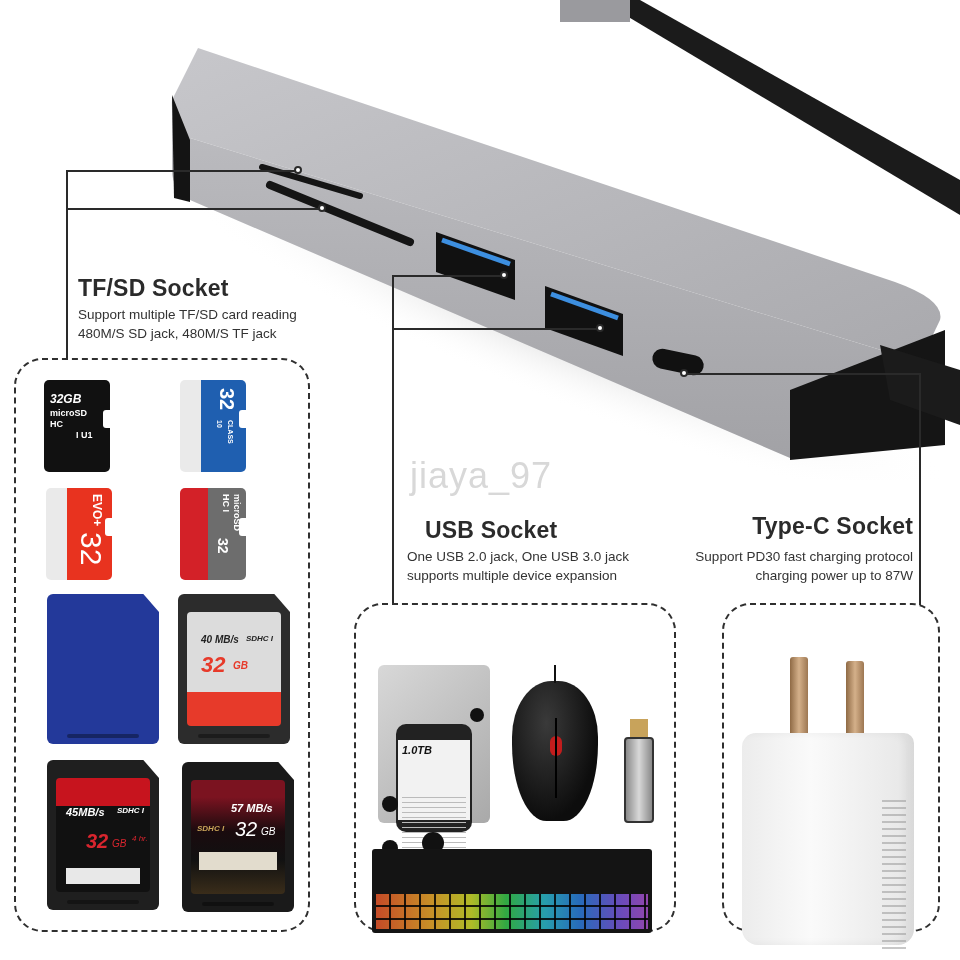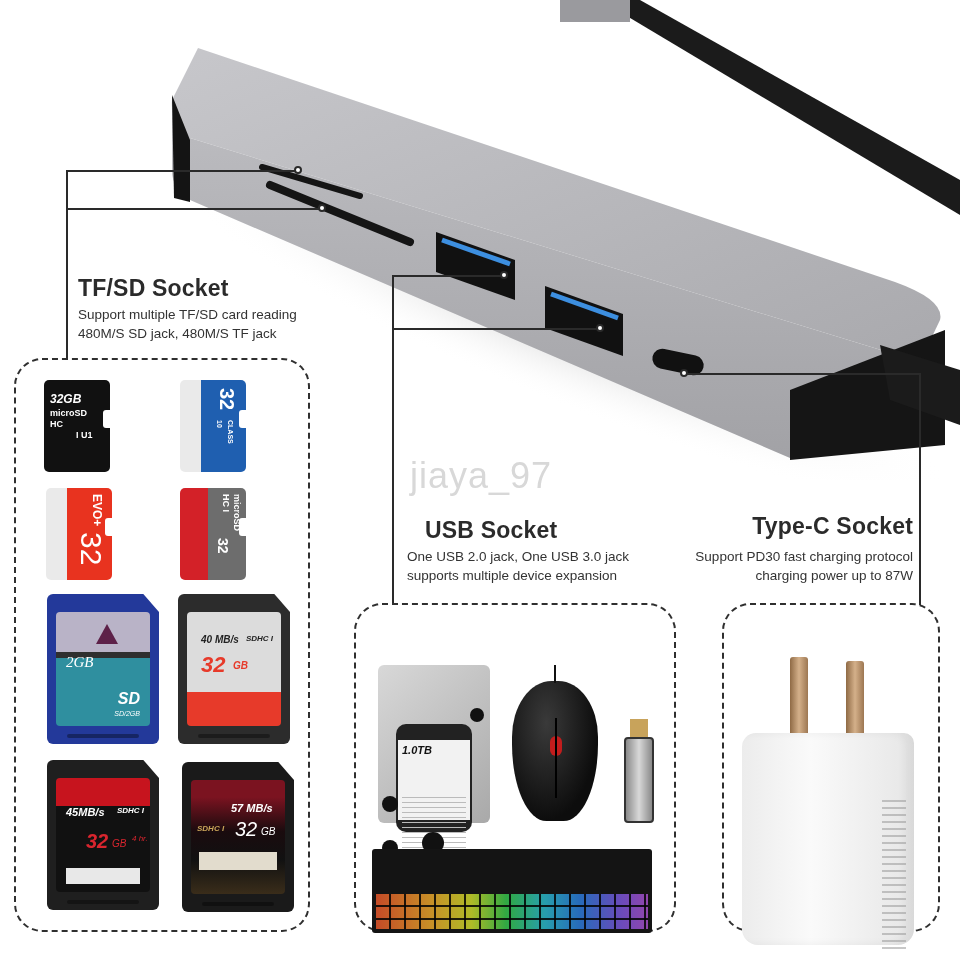--- a/index.html
+++ b/index.html
@@ -132,26 +132,20 @@
   <div class="lbl" style="left:56px;top:6px;font-size:12px;transform:rotate(90deg);transform-origin:left top;">EVO+</div>
   <div class="lbl" style="left:60px;top:44px;font-size:30px;line-height:30px;font-weight:normal;transform:rotate(90deg);transform-origin:left top;">32</div>
 </div>
 
 <div class="micro" style="left:180px;top:488px;background:linear-gradient(90deg,#d32128 0 42%,#6d6d6d 42% 100%);">
   <div class="lbl" style="left:62px;top:6px;font-size:9px;transform:rotate(90deg);transform-origin:left top;">microSD HC I</div>
   <div class="lbl" style="left:48px;top:50px;font-size:14px;transform:rotate(90deg);transform-origin:left top;">32</div>
 </div>
 
 <div class="sd" style="left:47px;top:594px;background:#23399a;">
-  <div class="face" style="background:linear-gradient(180deg,#b9b3c7 0 35%,#2f2f2f 35% 40%,#2f8f9f 40% 100%);">
-    <div class="txt" style="left:10px;top:42px;color:#fff;font-family:'Liberation Serif',serif;font-size:15px;">2GB</div>
-    <div class="txt" style="right:10px;top:78px;color:#fff;font-weight:bold;font-style:italic;font-size:16px;">SD</div>
-    <div class="txt" style="right:10px;top:98px;color:#fff;font-size:7px;">SD/2GB</div>
-    <div style="position:absolute;left:40px;top:12px;width:0;height:0;border-left:11px solid transparent;border-right:11px solid transparent;border-bottom:20px solid #5d2148;"></div>
-  </div>
   <div class="grip"></div>
 </div>
 
 <div class="sd" style="left:178px;top:594px;background:#2c2c2c;">
   <div class="face" style="background:linear-gradient(180deg,#dcdcdc 0 70%,#e73a2a 70% 100%);">
     <div class="txt" style="left:14px;top:22px;color:#222;font-weight:bold;font-size:10px;">40 MB/s</div>
     <div class="txt" style="right:8px;top:22px;color:#222;font-weight:bold;font-size:8px;">SDHC I</div>
     <div class="txt" style="left:14px;top:40px;color:#e73a2a;font-weight:bold;font-size:22px;">32</div>
     <div class="txt" style="left:46px;top:48px;color:#e73a2a;font-weight:bold;font-size:10px;">GB</div>
   </div>

